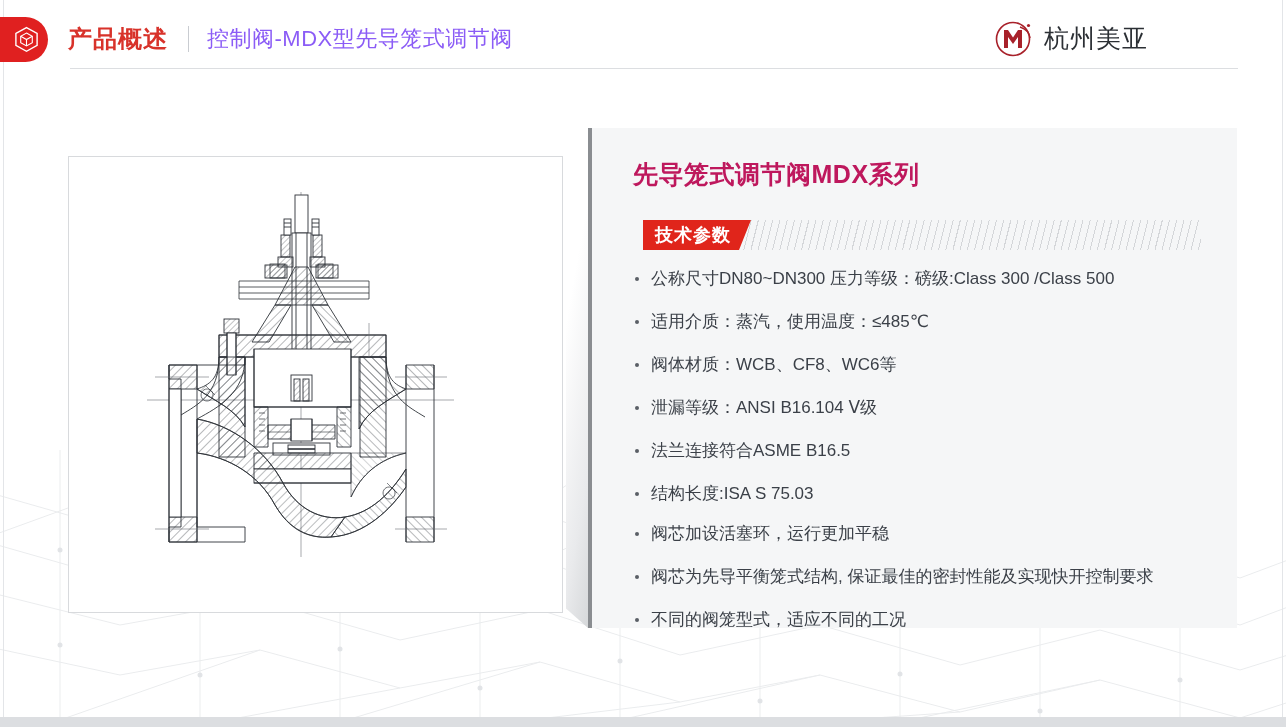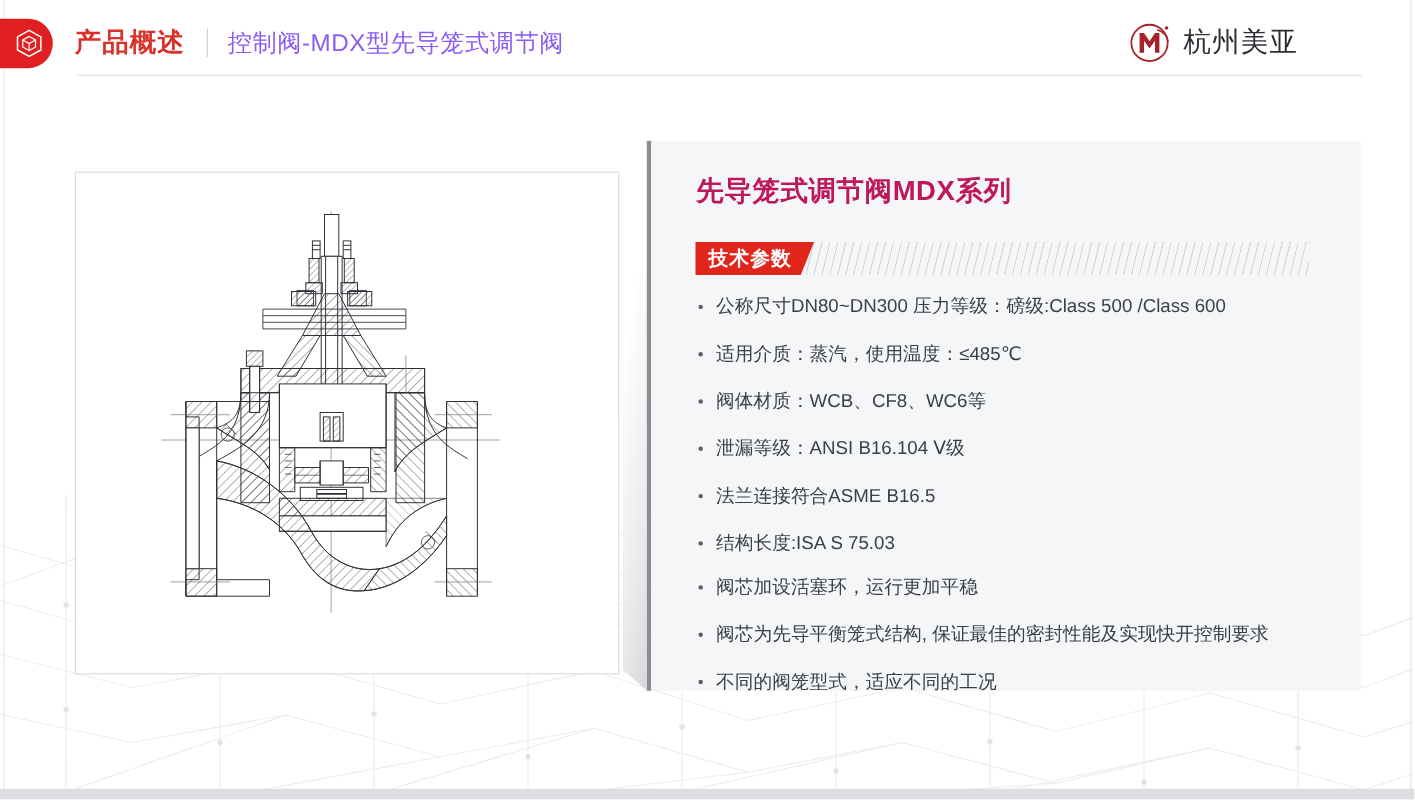--- a/index.html
+++ b/index.html
@@ -51,21 +51,20 @@
     pointer-events: none;
   }
   .net-bg svg { display:block; width:100%; height:100%; }
 
   
   #header {
     position: absolute;
     left: 0; top: 0;
     width: 1194px;
     height: 80px;
-    padding-left: 32px;
   }
   .brand-badge {
     position: absolute;
     left: -18px;
     top: 17px;
     width: 66px;
     height: 45px;
     background: #e02020;
     border-radius: 8px 23px 23px 8px;
     display: flex;
@@ -484,27 +483,27 @@
     </svg>
   </div>
 
   <div class="panel-fold"></div>
   <div class="panel-spine"></div>
 
   <div id="content-panel">
 
     <div class="panel-title">先导笼式调节阀MDX系列</div>
 
-    <div class="section-banner" style="left:40px; top:92px; width:560px;">
+    <div class="section-banner" style="left:51px; top:92px; width:560px;">
       <span class="banner-stripes" style="left:86px; width:472px;"></span>
       <span class="banner-tag">技术参数</span>
     </div>
 
     <ul class="bullet-list" id="tech-list" style="top:142px;">
-      <li>公称尺寸DN80~DN300   压力等级：磅级:Class 500 /Class 600</li>
+      <li>公称尺寸DN80~DN300   压力等级：磅级:Class 300 /Class 500</li>
       <li> 适用介质：蒸汽，使用温度：≤485℃</li>
       <li>阀体材质：WCB、CF8、WC6等</li>
       <li>泄漏等级：ANSI B16.104 Ⅴ级</li>
       <li>法兰连接符合ASME B16.5</li>
       <li>结构长度:ISA S 75.03</li>
     </ul>
 
 
     <ul class="bullet-list" id="feature-list" style="top:397px;">
       <li>阀芯加设活塞环，运行更加平稳</li>

